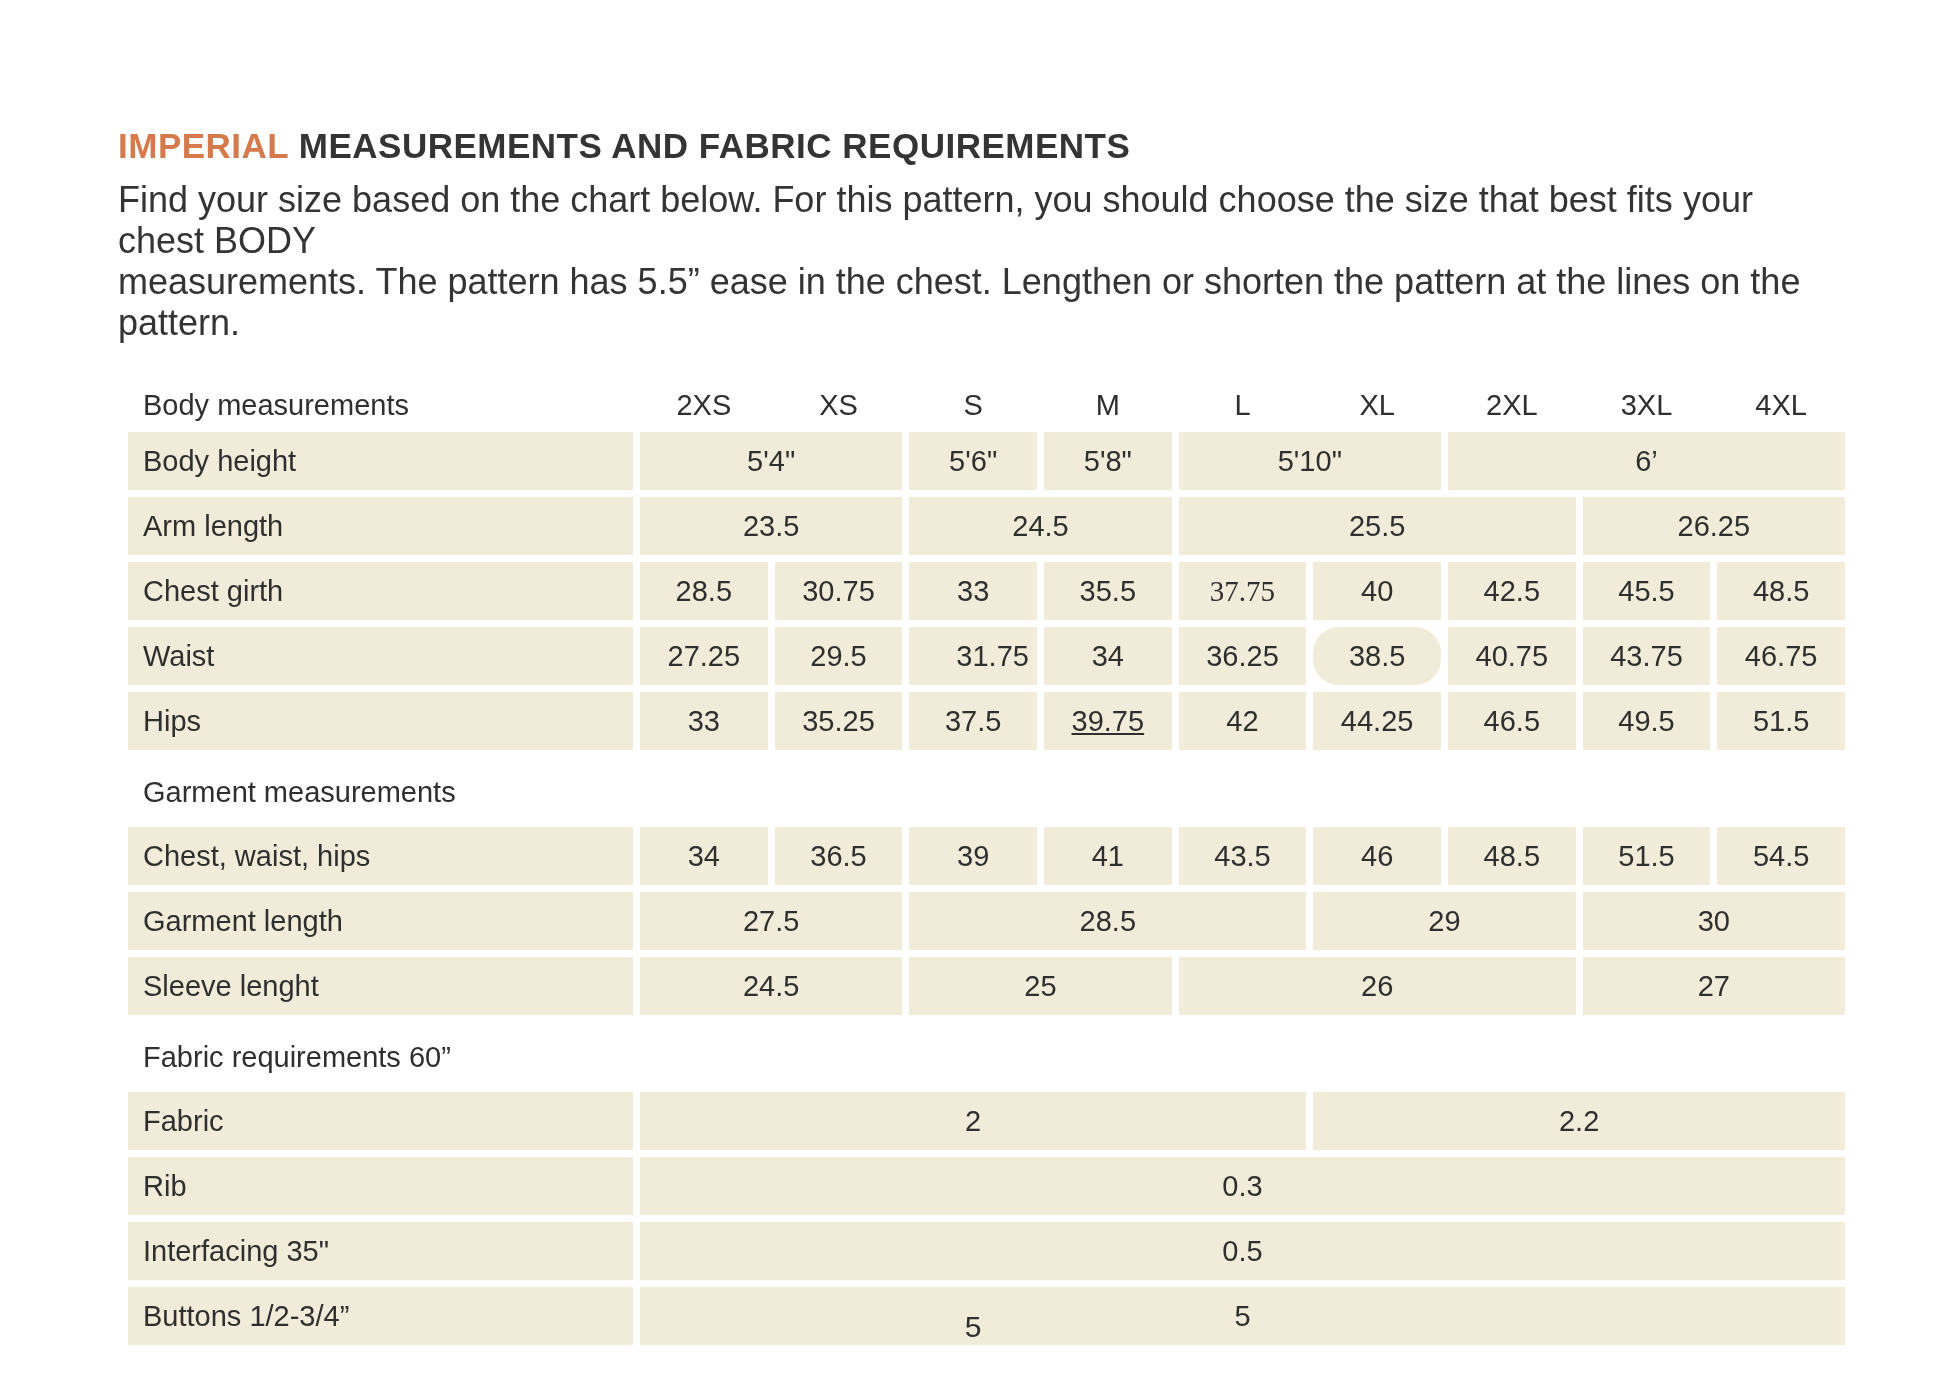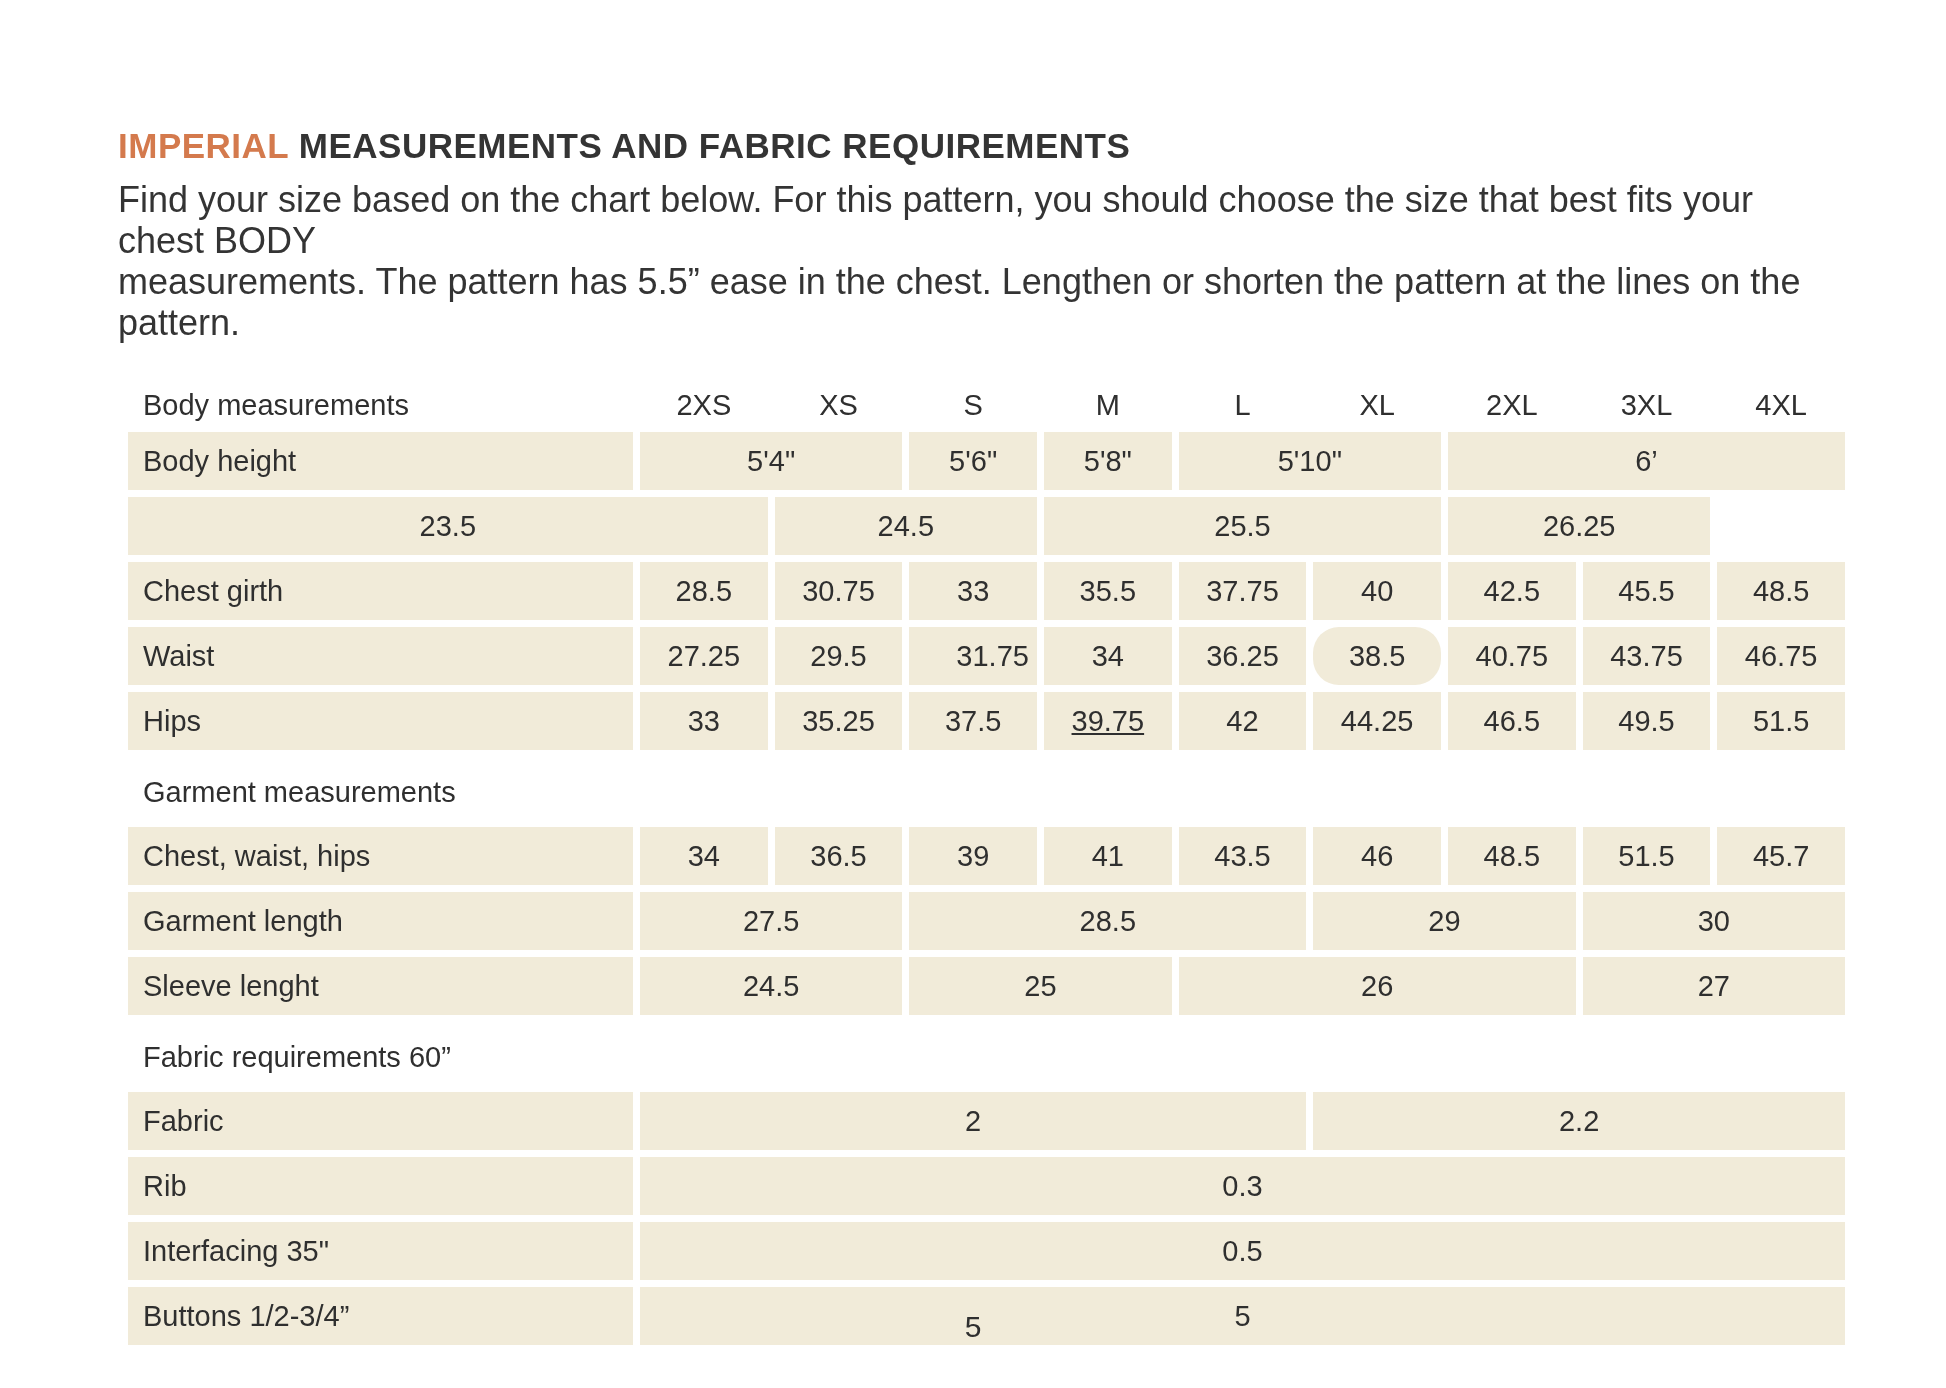--- a/index.html
+++ b/index.html
@@ -106,32 +106,33 @@
       </div>
       <div class="grid-row data-row">
         <div class="cell label-cell">Body height</div>
         <div class="cell value-cell" style="grid-column: span 2;">5'4"</div>
         <div class="cell value-cell" style="grid-column: span 1;">5'6"</div>
         <div class="cell value-cell" style="grid-column: span 1;">5'8"</div>
         <div class="cell value-cell" style="grid-column: span 2;">5'10"</div>
         <div class="cell value-cell" style="grid-column: span 3;">6’</div>
       </div>
       <div class="grid-row data-row">
+        <div class="cell label-cell">Arm length</div>
         <div class="cell value-cell" style="grid-column: span 2;">23.5</div>
         <div class="cell value-cell" style="grid-column: span 2;">24.5</div>
         <div class="cell value-cell" style="grid-column: span 3;">25.5</div>
         <div class="cell value-cell" style="grid-column: span 2;">26.25</div>
       </div>
       <div class="grid-row data-row">
         <div class="cell label-cell">Chest girth</div>
         <div class="cell value-cell" style="grid-column: span 1;">28.5</div>
         <div class="cell value-cell" style="grid-column: span 1;">30.75</div>
         <div class="cell value-cell" style="grid-column: span 1;">33</div>
         <div class="cell value-cell" style="grid-column: span 1;">35.5</div>
-        <div class="cell value-cell" style="grid-column: span 1;">37.75</div>
+        <div class="cell value-cell" style="grid-column: span 1; font-family: Liberation Serif, serif;">37.75</div>
         <div class="cell value-cell" style="grid-column: span 1;">40</div>
         <div class="cell value-cell" style="grid-column: span 1;">42.5</div>
         <div class="cell value-cell" style="grid-column: span 1;">45.5</div>
         <div class="cell value-cell" style="grid-column: span 1;">48.5</div>
       </div>
       <div class="grid-row data-row">
         <div class="cell label-cell">Waist</div>
         <div class="cell value-cell" style="grid-column: span 1;">27.25</div>
         <div class="cell value-cell" style="grid-column: span 1;">29.5</div>
         <div class="cell value-cell" style="grid-column: span 1; padding-left: 39px;">31.75</div>
@@ -158,21 +159,21 @@
       <div class="grid-row data-row">
         <div class="cell label-cell">Chest, waist, hips</div>
         <div class="cell value-cell" style="grid-column: span 1;">34</div>
         <div class="cell value-cell" style="grid-column: span 1;">36.5</div>
         <div class="cell value-cell" style="grid-column: span 1;">39</div>
         <div class="cell value-cell" style="grid-column: span 1;">41</div>
         <div class="cell value-cell" style="grid-column: span 1;">43.5</div>
         <div class="cell value-cell" style="grid-column: span 1;">46</div>
         <div class="cell value-cell" style="grid-column: span 1;">48.5</div>
         <div class="cell value-cell" style="grid-column: span 1;">51.5</div>
-        <div class="cell value-cell" style="grid-column: span 1;">45.7</div>
+        <div class="cell value-cell" style="grid-column: span 1;">54.5</div>
       </div>
       <div class="grid-row data-row">
         <div class="cell label-cell">Garment length</div>
         <div class="cell value-cell" style="grid-column: span 2;">27.5</div>
         <div class="cell value-cell" style="grid-column: span 3;">28.5</div>
         <div class="cell value-cell" style="grid-column: span 2;">29</div>
         <div class="cell value-cell" style="grid-column: span 2;">30</div>
       </div>
       <div class="grid-row data-row">
         <div class="cell label-cell">Sleeve lenght</div>

